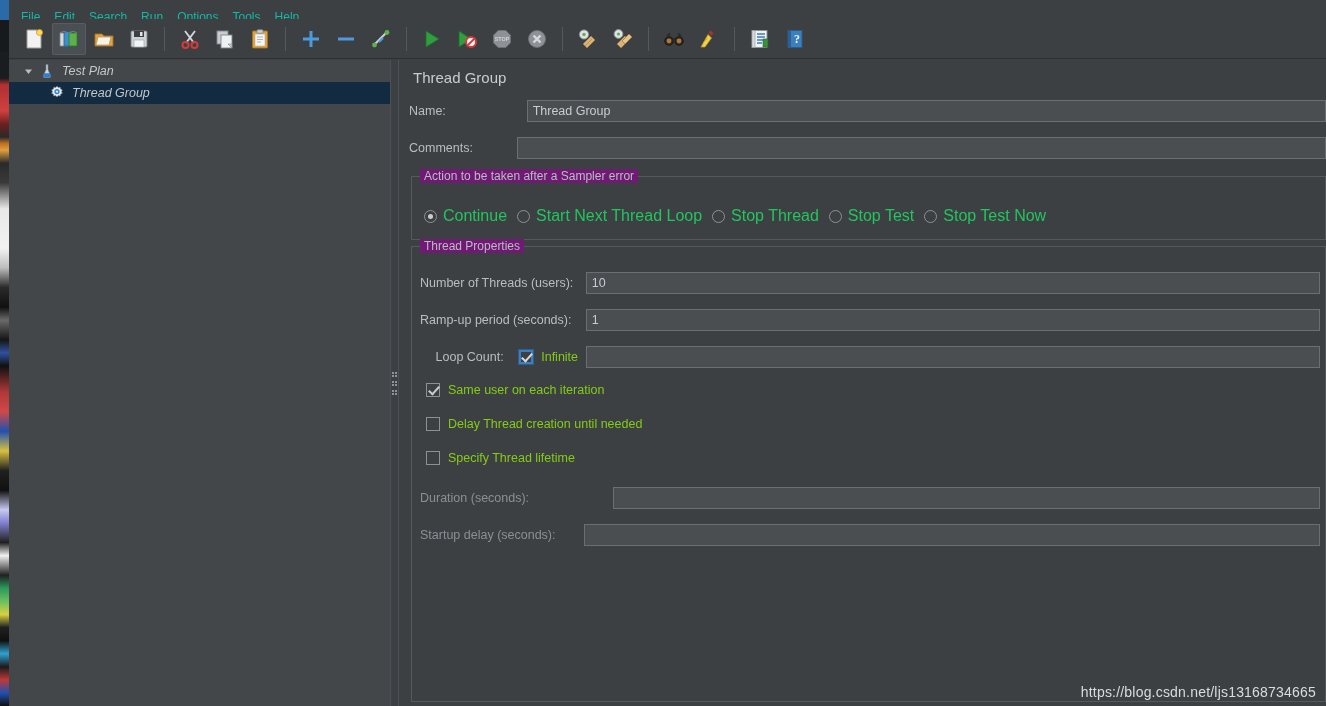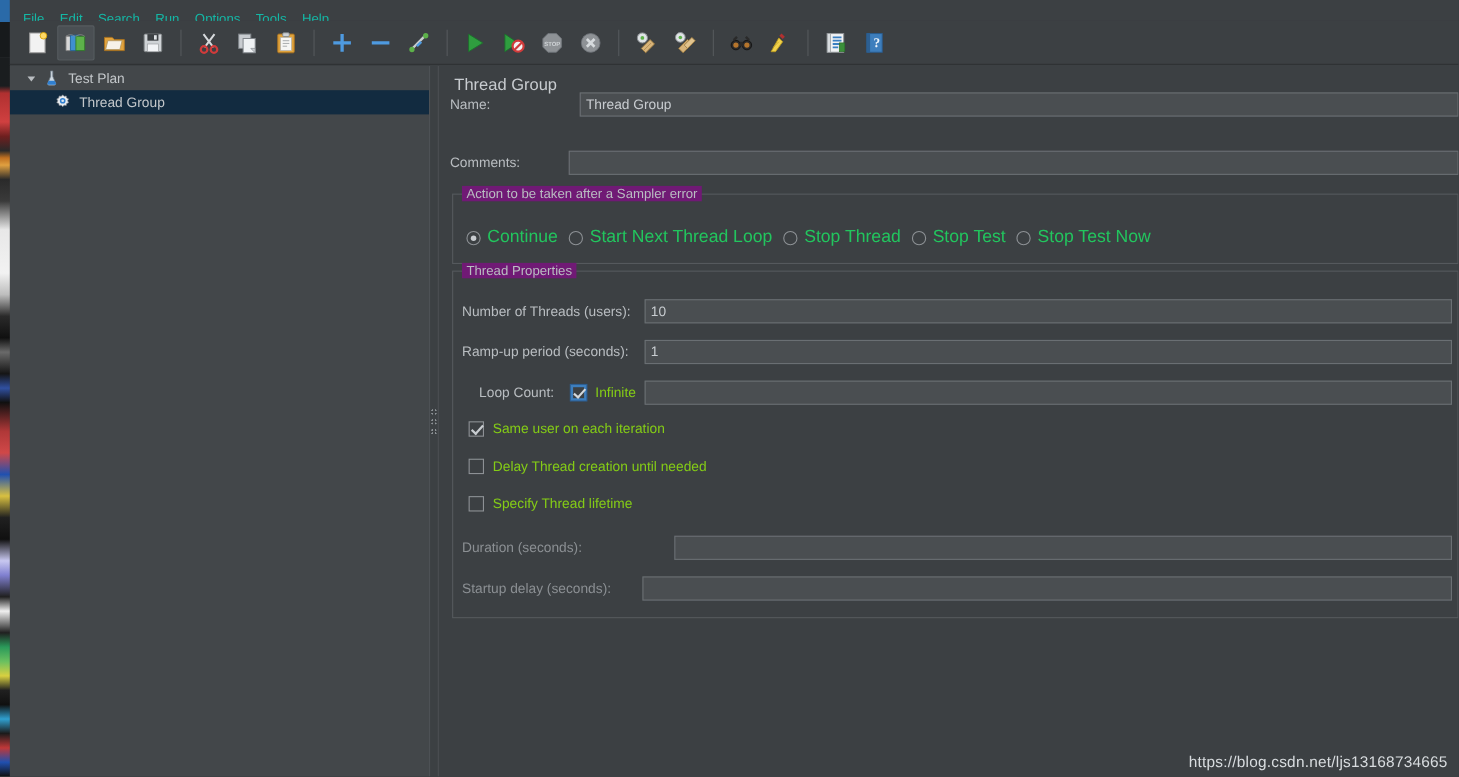--- a/index.html
+++ b/index.html
@@ -108,21 +108,21 @@
   .tree-row.selected { background: #122b40; }
   .tree-toggle {
     width: 18px; height: 22px;
     display: flex; align-items: center; justify-content: center;
   }
   .tree-icon {
     width: 20px; height: 20px;
     display: flex; align-items: center; justify-content: center;
     margin-right: 5px;
   }
-  .tree-label { line-height: 1; }
+  .tree-label { line-height: 1; font-style: italic; }
 
   
   .splitter {
     position: absolute; left: 390px; top: 60px;
     width: 9px; height: 646px;
     background: #3c4043;
     border-left: 1px solid #4d5155;
     border-right: 1px solid #4d5155;
     display: flex; align-items: center; justify-content: center;
     cursor: col-resize;
@@ -466,21 +466,21 @@
       <i></i>
         <i></i>
         <i></i>
     </div>
   </div>
 
   <div class="content">
 
     <div class="panel-title">Thread Group</div>
 
-    <div class="row" style="left:10px; top:24px; width:917px;gap:48px;">
+    <div class="row" style="left:10px; top:40px; width:917px;gap:48px;">
       <div class="lbl" style="width:75px;">Name:</div>
       <div class="field" style="width:860px;">Thread Group</div>
     </div>
 
     <div class="row" style="left:10px; top:77px; width:917px;gap:37px;">
       <div class="lbl" style="width:75px;">Comments:</div>
       <div class="field" style="width:860px;"></div>
     </div>
 
     <div class="group" style="left:12px; top:116px; width:915px; height:64px;">
@@ -503,21 +503,21 @@
           <span class="radio"></span>
           <span class="radio-label">Stop Test</span>
         </div>
         <div class="radio-item">
           <span class="radio"></span>
           <span class="radio-label">Stop Test Now</span>
         </div>
       </div>
     </div>
 
-    <div class="group" style="left:12px; top:186px; width:915px; height:316px;">
+    <div class="group" style="left:12px; top:186px; width:915px; height:456px;">
       <div class="group-title">Thread Properties</div>
 
       <div class="row" style="left:8px; top:25px; width:900px;">
         <div class="lbl" style="width:167px;">Number of Threads (users):</div>
         <div class="field" style="width:740px;">10</div>
       </div>
 
       <div class="row" style="left:8px; top:62px; width:900px;">
         <div class="lbl" style="width:167px;">Ramp-up period (seconds):</div>
         <div class="field" style="width:740px;">1</div>

